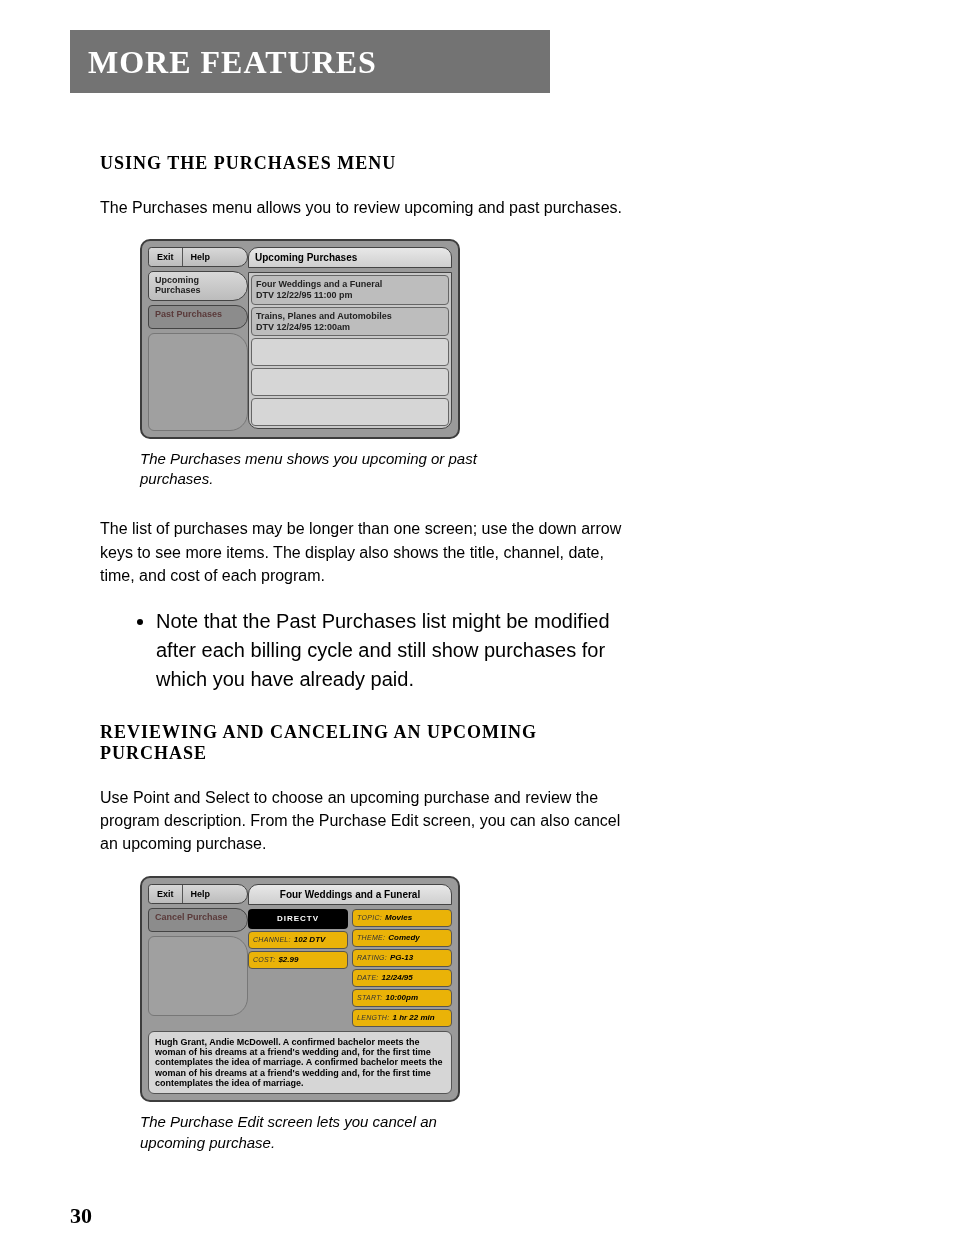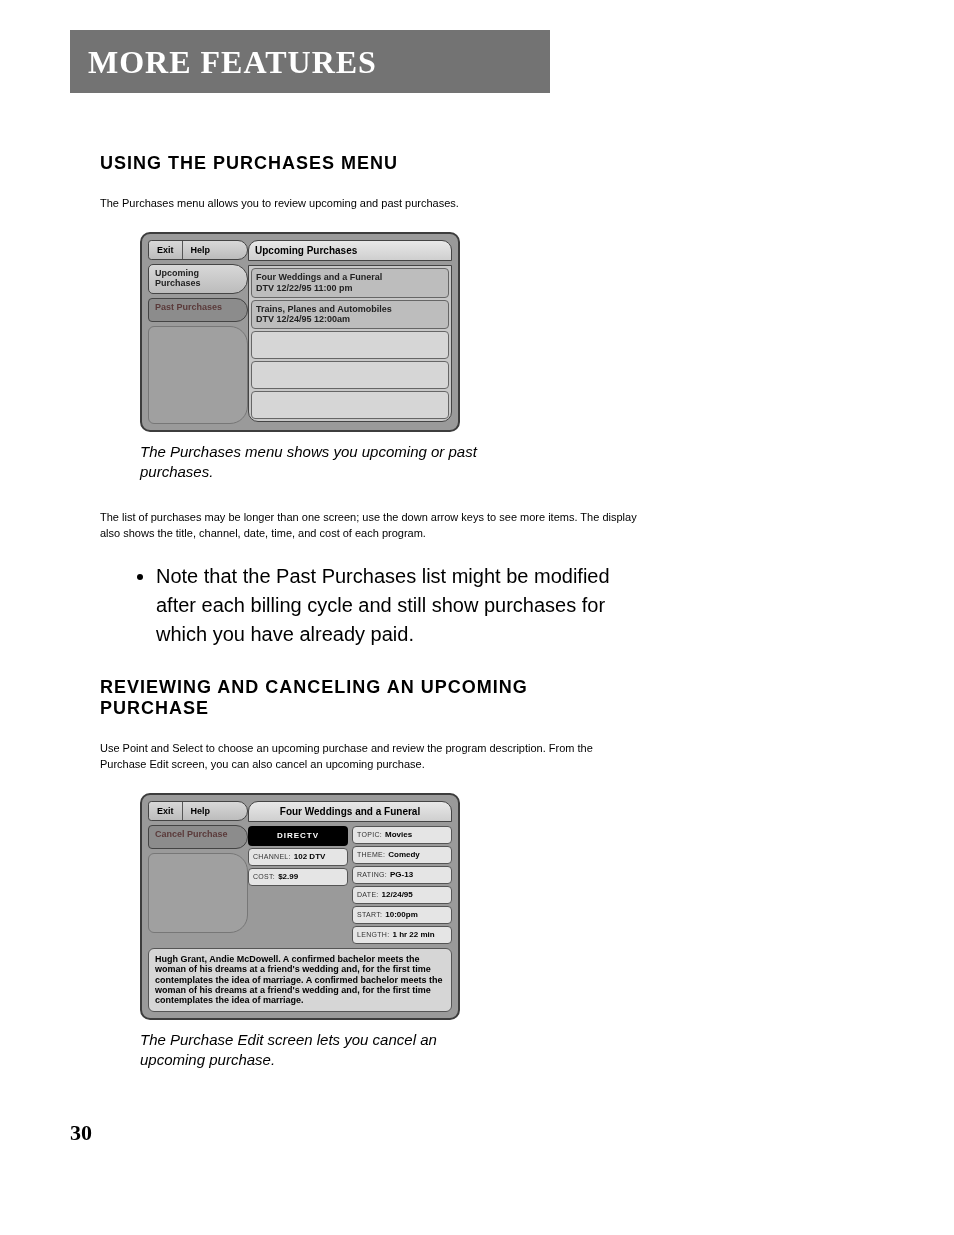--- a/index.html
+++ b/index.html
@@ -24,29 +24,29 @@
     padding: 14px 18px 12px 18px;
     width: 480px;
     box-sizing: border-box;
     margin-bottom: 60px;
   }
   .content {
     margin-left: 30px;
     width: 540px;
   }
   h2.section {
-    font-family: Liberation Sans, sans-serif;
+    font-family: Liberation Serif, serif;
     font-weight: bold;
     letter-spacing: 1px;
     font-size: 18px;
     margin: 0 0 22px 0;
     text-transform: uppercase;
   }
   p.body {
-    font-size: 11px;
+    font-size: 16px;
     line-height: 1.45;
     margin: 0 0 20px 0;
   }
   ul.bullets {
     margin: 0 0 28px 0;
     padding-left: 28px;
   }
   ul.bullets li {
     font-size: 20px;
     line-height: 1.45;
@@ -132,23 +132,24 @@
     font-size:9px; font-weight:bold;
     padding:3px 4px; line-height:1.2;
     color:#222;
     min-height:20px;
   }
   .list-item.blank { background:#d6d6d6; min-height:20px;}
   
   .detail-grid { display:flex; gap:4px;}
   .dcol { display:flex; flex-direction:column; gap:2px; flex:1;}
   .dbox {
-    background:#e5e5e5; border:1px solid #555; border-radius:4px;
+    background:#eab308; border:1px solid #555; border-radius:4px;
     font-size:8px; padding:2px 4px; display:flex; gap:3px; align-items:center;
     min-height:12px;
+    font-style:italic;
   }
   .dbox .lab { font-size:7px; color:#333; letter-spacing:0.3px;}
   .dbox .val { font-weight:bold; }
   .logo {
     background:#000; color:#fff; border-radius:4px;
     font-size:8px; font-weight:bold; letter-spacing:1px;
     display:flex; align-items:center; justify-content:center;
     height:20px;
   }
   .desc-box {

